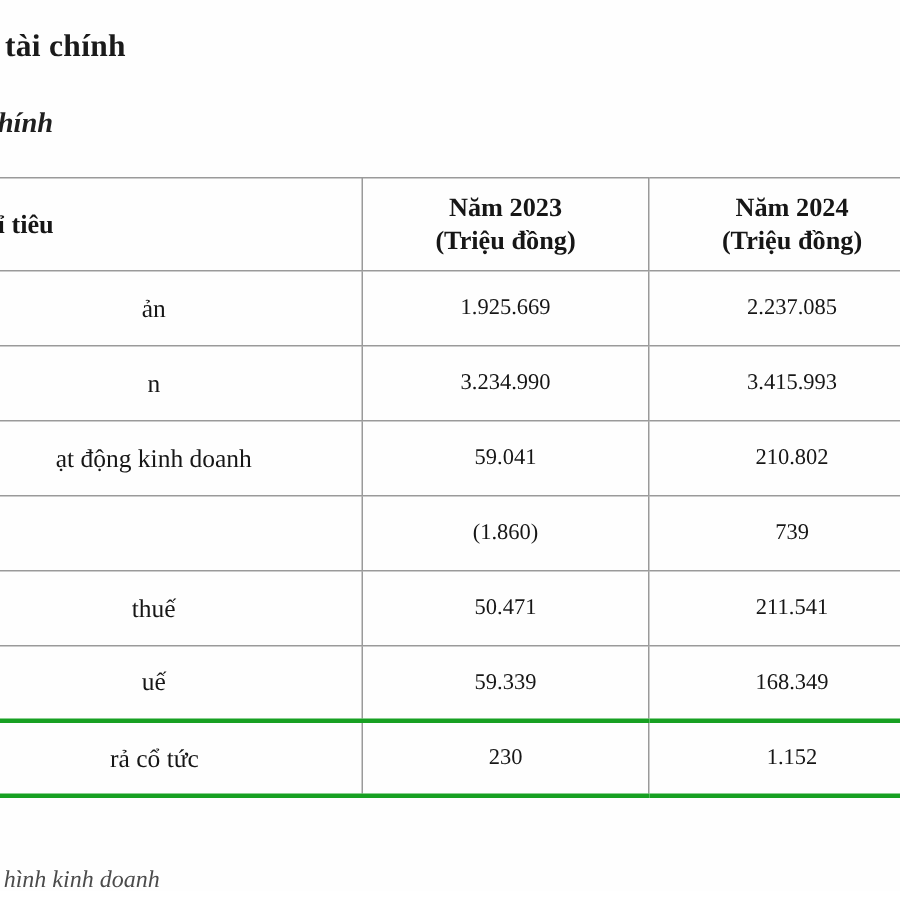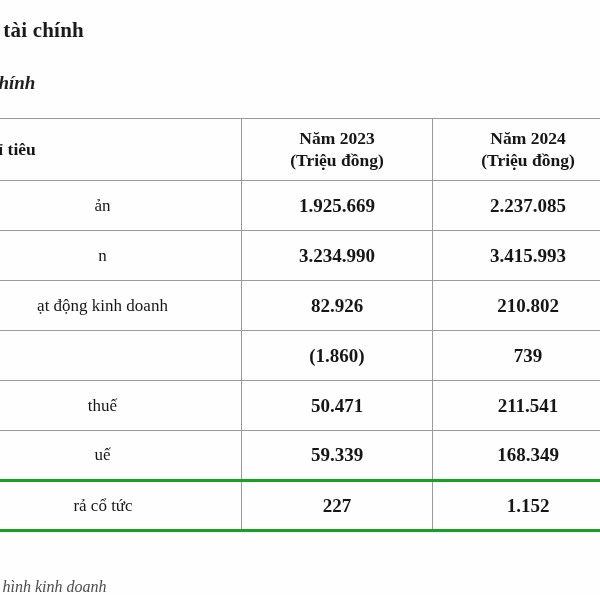--- a/index.html
+++ b/index.html
@@ -82,23 +82,22 @@
     height: 50px;
   }
   td.label {
     text-align: left;
     padding-left: 12px;
     font-size: 17px;
   }
   td.num {
     text-align: right;
     padding-right: 12px;
-    font-size: 19px;
+    font-size: 15px;
     font-variant-numeric: lining-nums;
-    font-weight: bold;
   }
 
   
   tr.highlight td {
     border-top: 3px solid #17a022;
     border-bottom: 3px solid #17a022;
   }
   tr.highlight td:first-child { border-left: 3px solid #17a022; }
   tr.highlight td:last-child  { border-right: 1px solid #9a9a9a; }
 
@@ -154,41 +153,41 @@
             <td class="num">1.925.669</td>
             <td class="num">2.237.085</td>
           </tr>
           <tr>
             <td class="label">n</td>
             <td class="num">3.234.990</td>
             <td class="num">3.415.993</td>
           </tr>
           <tr>
             <td class="label">ạt động kinh doanh</td>
-            <td class="num">82.926</td>
+            <td class="num">59.041</td>
             <td class="num">210.802</td>
           </tr>
           <tr>
             <td class="label"></td>
             <td class="num">(1.860)</td>
             <td class="num">739</td>
           </tr>
           <tr>
             <td class="label"> thuế</td>
             <td class="num">50.471</td>
             <td class="num">211.541</td>
           </tr>
           <tr>
             <td class="label">uế</td>
             <td class="num">59.339</td>
             <td class="num">168.349</td>
           </tr>
           <tr class="highlight">
             <td class="label">rả cổ tức</td>
-            <td class="num">227</td>
+            <td class="num">230</td>
             <td class="num">1.152</td>
           </tr>
         </tbody>
     </table>
   </div>
 
   <div class="footnote">ình hình kinh doanh</div>
   <div class="clip-bottom"></div>
 </div>
 

